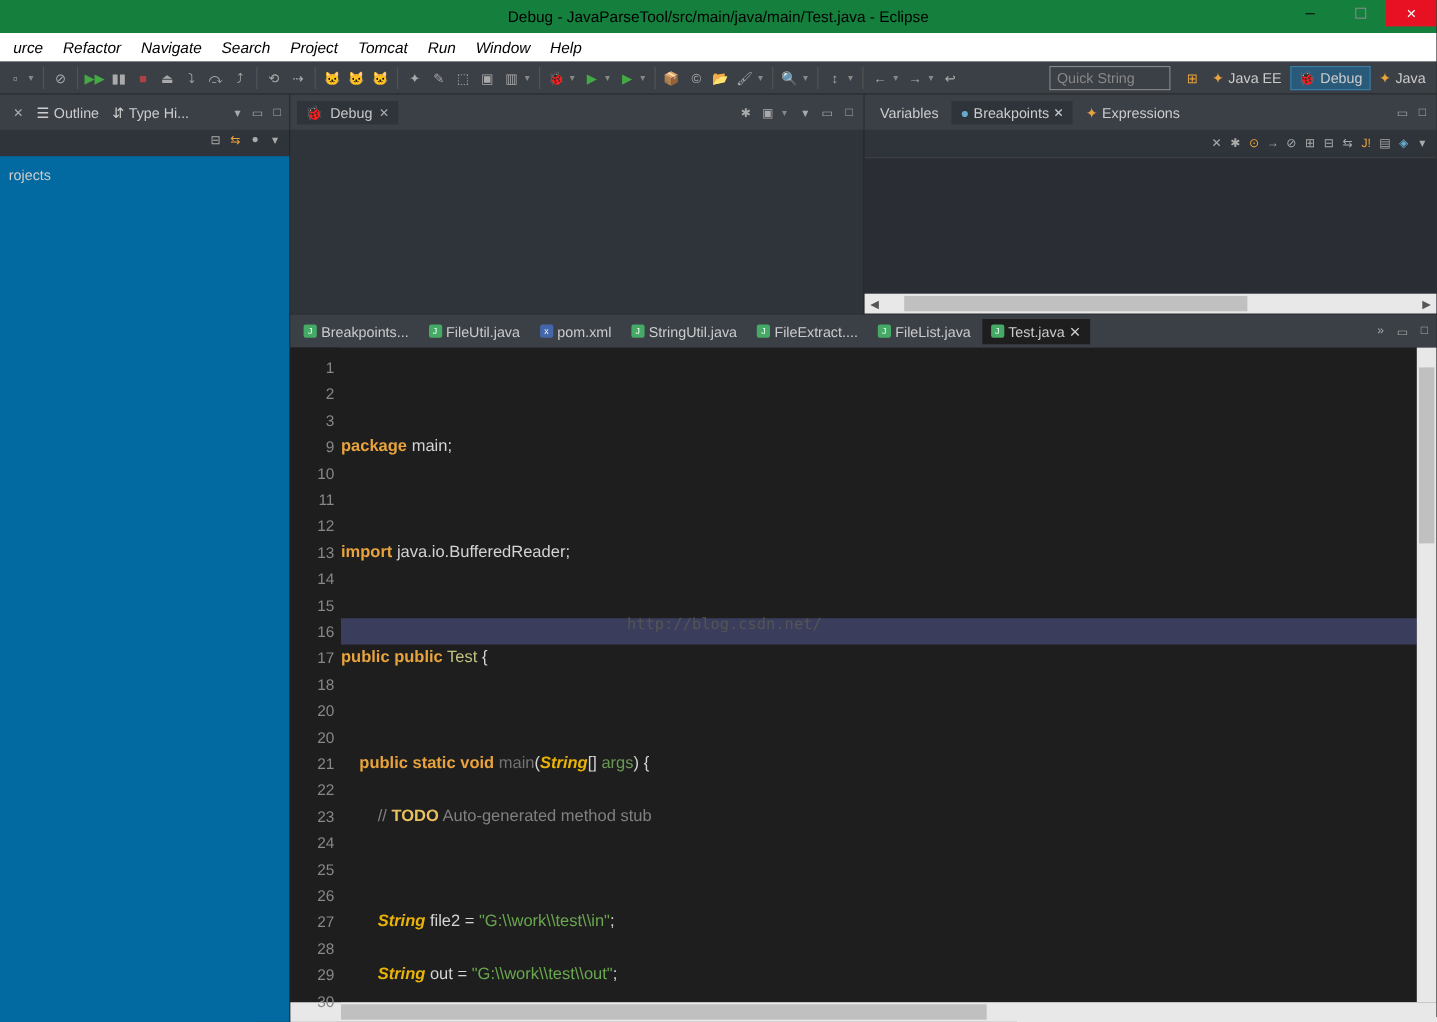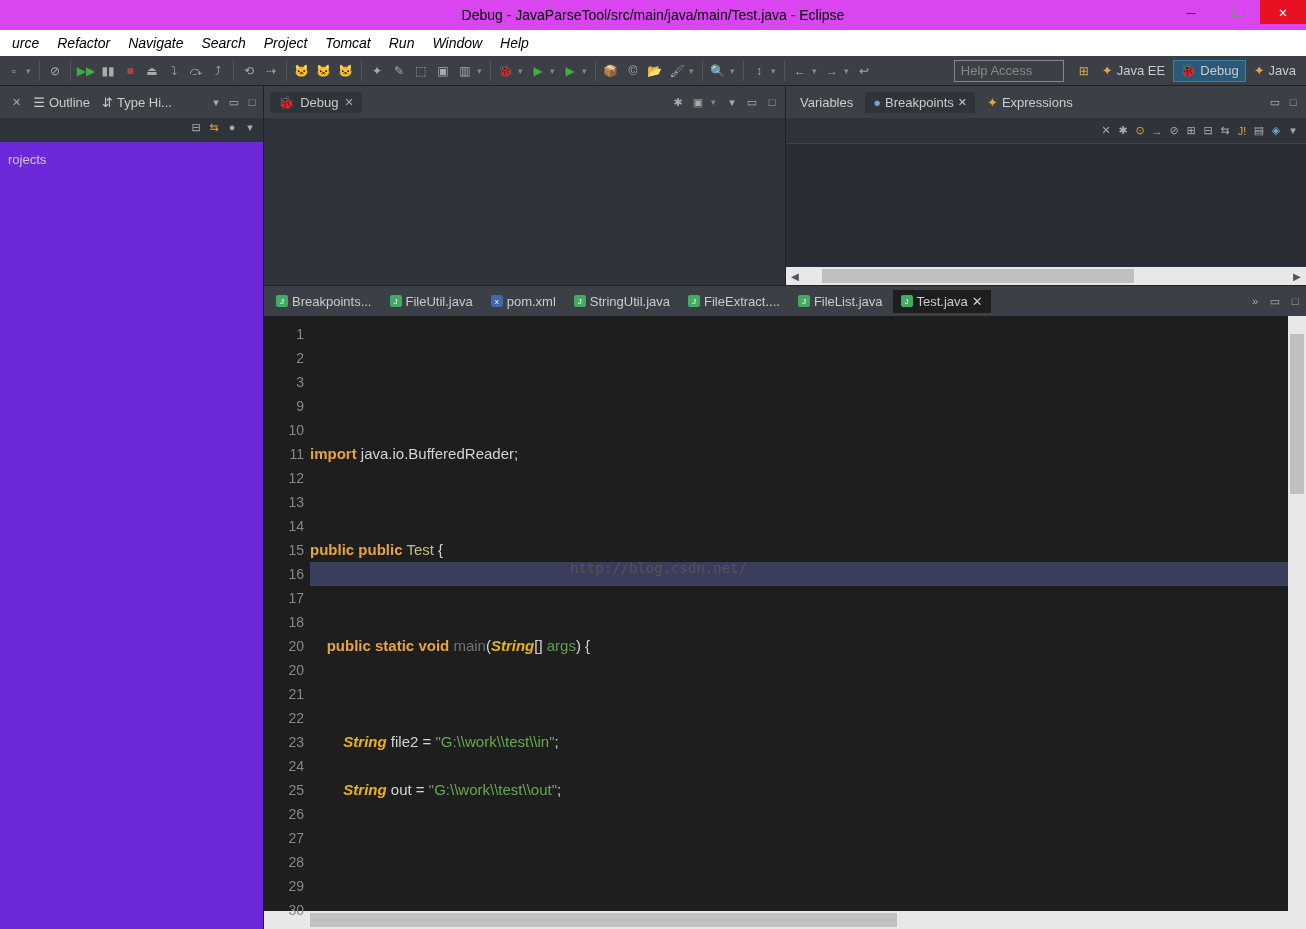--- a/index.html
+++ b/index.html
@@ -1,19 +1,19 @@
 <!DOCTYPE html>
 <html><head>
 <meta charset="utf-8">
 <style>
 * { margin:0; padding:0; box-sizing:border-box; font-family:"Segoe UI",Tahoma,sans-serif; }
 body { width:1306px; height:929px; background:#3b3f46; color:#c8c8c8; font-size:13px; overflow:hidden; }
 
 
-.titlebar { height:30px; background:#d946ef; color:#000; display:flex; align-items:center; justify-content:center; position:relative; font-size:14px; }
+.titlebar { height:30px; background:#15803d; color:#000; display:flex; align-items:center; justify-content:center; position:relative; font-size:14px; }
 .titlebar .controls { position:absolute; right:0; top:0; display:flex; }
 .titlebar .ctl { width:46px; height:24px; display:flex; align-items:center; justify-content:center; font-family:monospace; font-size:14px; }
 .titlebar .close { background:#e81123; color:#fff; }
 
 
 .menubar { height:26px; background:#fff; color:#000; display:flex; align-items:center; padding-left:4px; font-size:14px; gap:2px; }
 .menubar span { padding:3px 8px;font-style:italic; }
 
 
 .toolbar { height:30px; background:#3b3f46; border-bottom:1px solid #222; display:flex; align-items:center; padding:0 4px; gap:2px; }
@@ -27,21 +27,21 @@
 
 
 .main { display:flex; height:843px; }
 
 
 .sidebar { width:264px; background:#2f333a; border-right:1px solid #222; display:flex; flex-direction:column; }
 .tabs { height:32px; background:#3b3f46; display:flex; align-items:center; padding:0 4px; position:relative; }
 .tab { padding:4px 6px; display:flex; align-items:center; gap:4px; font-size:13px; color:#ccc; }
 .tab .x { color:#aaa; font-size:11px; margin-left:2px; }
 .tab-icons { margin-left:auto; display:flex; gap:4px; }
-.sidebar-body { flex:1; background:#6d28d9; color:#ccc; padding:10px 8px; }
+.sidebar-body { flex:1; background:#0369a1; color:#ccc; padding:10px 8px; }
 .sidebar-toolbar { height:24px; display:flex; justify-content:flex-end; gap:4px; padding:2px 6px; }
 
 
 .center { flex:1; display:flex; flex-direction:column; min-width:0; }
 
 
 .toprow { height:200px; display:flex; border-bottom:1px solid #222; }
 .debug-view { flex:1; background:#2f333a; border-right:1px solid #222; display:flex; flex-direction:column; }
 .view-header { height:32px; background:#3b3f46; display:flex; align-items:center; padding:0 6px; gap:6px; }
 .view-header .title { padding:3px 8px; background:#2f333a; display:flex; align-items:center; gap:6px; }
@@ -162,21 +162,21 @@
     <div class="tdrop">▾</div>
   <div class="tsep"></div>
   <div class="tbtn">↕</div>
     <div class="tdrop">▾</div>
   <div class="tsep"></div>
   <div class="tbtn">←</div>
     <div class="tdrop">▾</div>
   <div class="tbtn">→</div>
     <div class="tdrop">▾</div>
   <div class="tbtn">↩</div>
-  <div class="quickaccess">Help Access</div>
+  <div class="quickaccess">Quick String</div>
   <div class="persp">
     <div class="tbtn" style="color:#e8a33d">⊞</div>
     <div class="persp-btn">
         <span style="color:#e8a33d">✦</span>
         <span>Java EE</span>
       </div>
     <div class="persp-btn active">
         <span style="color:#6ac">🐞</span>
         <span>Debug</span>
       </div>
@@ -344,26 +344,28 @@
           <div>26</div>
             <div>27</div>
             <div>28</div>
             <div>29</div>
           <div>30</div>
             <div>31</div>
         </div>
         <div class="code">
           <div class="hl" style="top:246px"></div>
           <span class="wm" style="top:240px;left:260px">http://blog.csdn.net/</span>
+<div><span class="kw">package</span><span> main;</span></div>
 <div> </div>
 <div><span class="kw">import</span><span> java.io.BufferedReader;</span></div>
 <div> </div>
 <div><span class="kw">public</span> <span class="kw">public</span> <span class="cls">Test</span><span> {</span></div>
 <div> </div>
 <div>    <span class="kw">public</span> <span class="kw">static</span> <span class="kw">void</span> <span class="mth">main</span><span>(</span><span class="typ">String</span><span>[] </span><span class="arg">args</span><span>) {</span></div>
+<div>        <span class="cmt">// </span><span class="todo">TODO</span><span class="cmt"> Auto-generated method stub</span></div>
 <div> </div>
 <div>        <span class="typ">String</span><span> file2 = </span><span class="str">"G:\\work\\test\\in"</span><span>;</span></div>
 <div>        <span class="typ">String</span><span> out = </span><span class="str">"G:\\work\\test\\out"</span><span>;</span></div>
 
 
 
 
 
 
 

